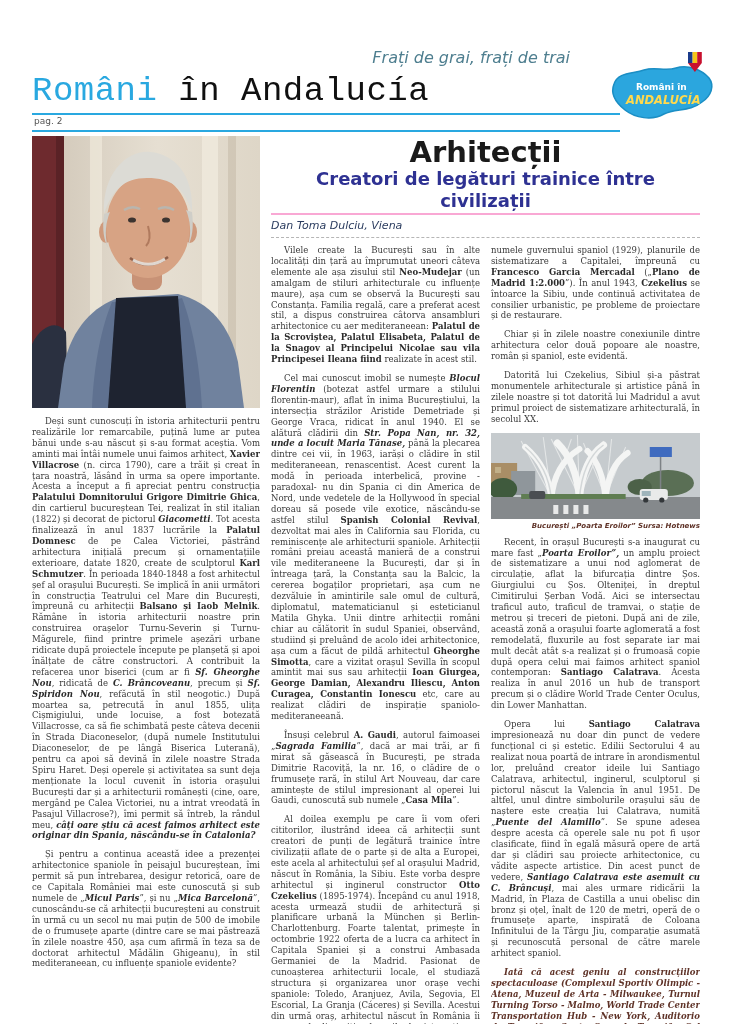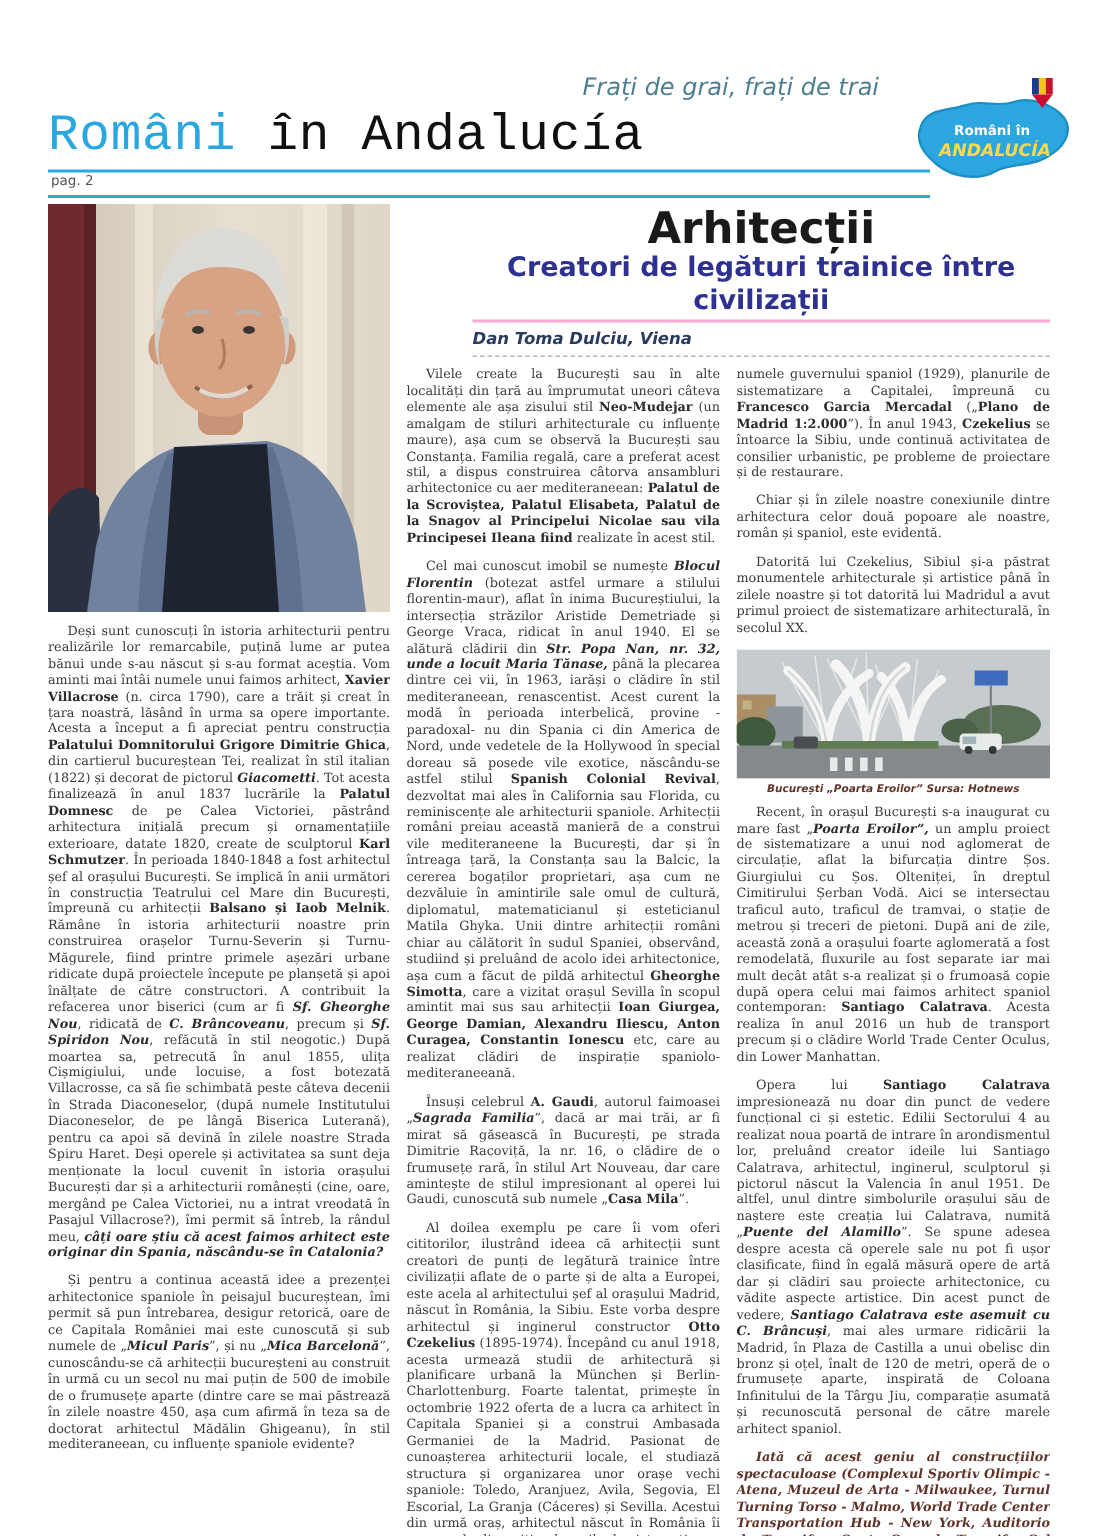--- a/index.html
+++ b/index.html
@@ -1,53 +1,53 @@
 <!DOCTYPE html>
 <html><head>
 <meta charset="utf-8">
 <style>
   html,body{margin:0;padding:0;background:#ffffff;}
   .page{position:relative;width:732px;height:1024px;background:#ffffff;overflow:hidden;
         font-family:"DejaVu Serif",serif;}
   
-  .header{position:relative;padding:48px 28px 0 32px;}
+  .header{position:relative;padding:48px 44px 0 32px;}
   .tagline{height:24px;text-align:right;padding-right:118px;
            font-family:"DejaVu Sans",sans-serif;font-style:italic;font-size:16px;color:#4e7e8f;}
   .masthead{font-size:34px;line-height:38px;color:#101010;letter-spacing:.5px;font-family:Liberation Mono, monospace;}
   .masthead .brand-blue{color:#29a8e0;}
   .rule{height:2px;background:#29a8e0;width:588px;margin-top:3px;}
   .pagenum{font-family:"DejaVu Sans",sans-serif;font-size:9px;color:#555;padding:1px 0 1px 2px;width:588px;}
   .logo{position:absolute;top:50px;right:14px;}
   
   .main{display:flex;gap:11px;padding:4px 32px 0 32px;}
   .col-left{width:228px;flex:none;display:flex;flex-direction:column;height:940px;}
   .portrait{width:228px;height:272px;flex:none;display:block;}
   .left-text{flex:1;overflow:hidden;margin-top:8px;}
   .left-rule{height:2px;background:#29a8e0;flex:none;margin-top:4px;}
   .right-wrap{flex:1;display:flex;flex-direction:column;min-width:0;}
-  .art-head{text-align:center;padding-bottom:5px;border-bottom:1px dashed #b5b5b5;margin-left:44px;}
+  .art-head{text-align:center;padding-bottom:5px;border-bottom:1px dashed #b5b5b5;}
   .title{font-family:"DejaVu Sans",sans-serif;font-weight:bold;font-size:29px;line-height:32px;color:#1a1a1a;}
   .subtitle{display:inline-block;font-family:"DejaVu Sans",sans-serif;font-weight:bold;
             font-size:18px;line-height:22px;color:#2e3192;border-bottom:2px solid #f9a8d4;padding-bottom:1px;}
-  .byline{text-align:left;font-family:"DejaVu Sans",sans-serif;font-weight:bold;font-style:italic;
+  .byline{text-align:left;font-family:"DejaVu Sans",sans-serif;font-weight:normal;font-style:italic;
           font-size:11px;color:#2a3b5e;margin-top:4px;}
   .twocol{display:flex;gap:11px;margin-top:7px;height:802px;overflow:hidden;}
   .col{flex:1;overflow:hidden;min-width:0;}
   
   .para{font-size:8.5px;line-height:10.9px;text-align:justify;color:#3a3a3a;margin:0 0 8px 0;text-indent:13px;}
   .para .b{font-weight:bold;color:#2b2b2b;margin-top:26px;}
   .para .i{font-style:italic;}
   .para.noindent{text-indent:0;}
   .para.closing{color:#5f3328;}
   .para.closing .b{color:#5f3328;}
   
   .figure{margin:2px 0 6px 0;}
   .poarta{width:100%;height:86px;display:block;}
   .caption{font-family:"DejaVu Sans",sans-serif;font-size:7px;font-weight:bold;font-style:italic;
-           color:#5f3328;text-align:center;margin:3px 0 7px 0;}
+           color:#5f3328;text-align:right;margin:3px 0 7px 0;}
 </style>
 </head>
 <body>
 
 <div class="page">
 
   <div class="header">
     <div class="tagline">Frați de grai, frați de trai</div>
     <div class="masthead">
       <span class="brand-blue">Români</span><span> în Andalucía</span>

